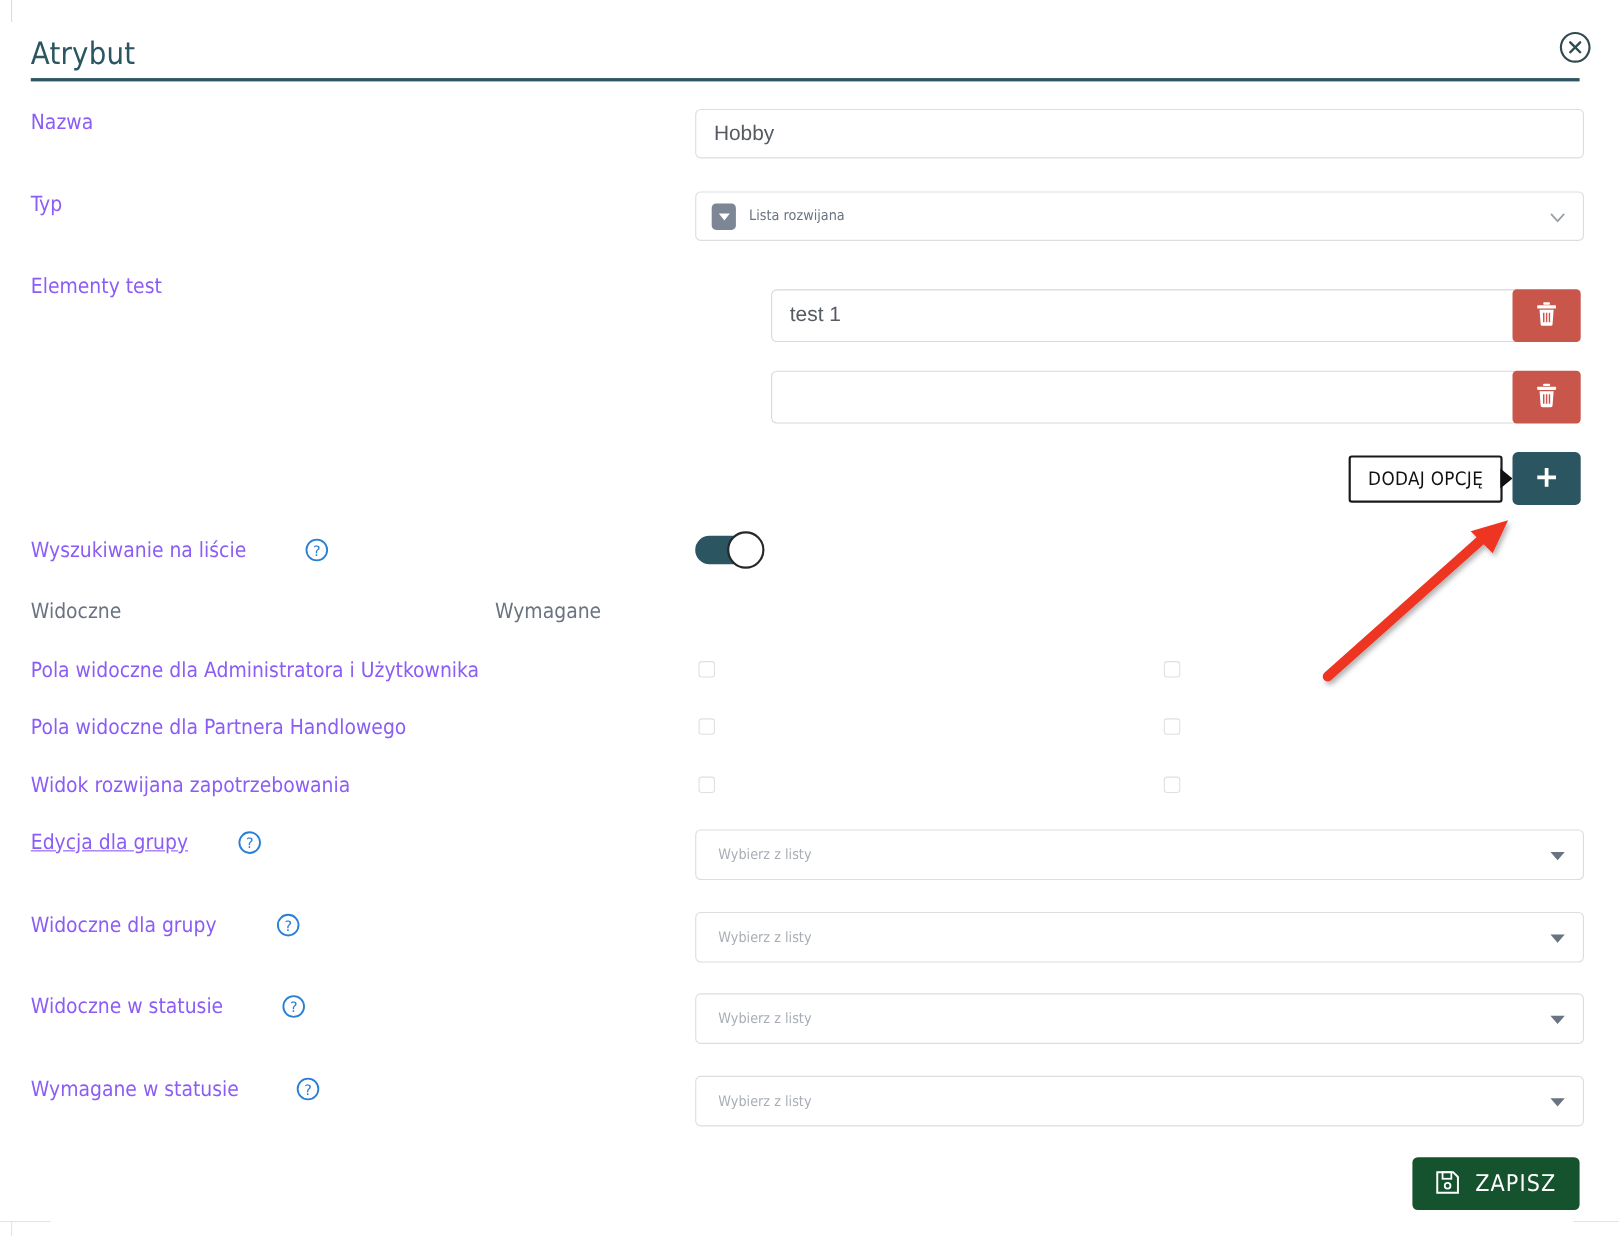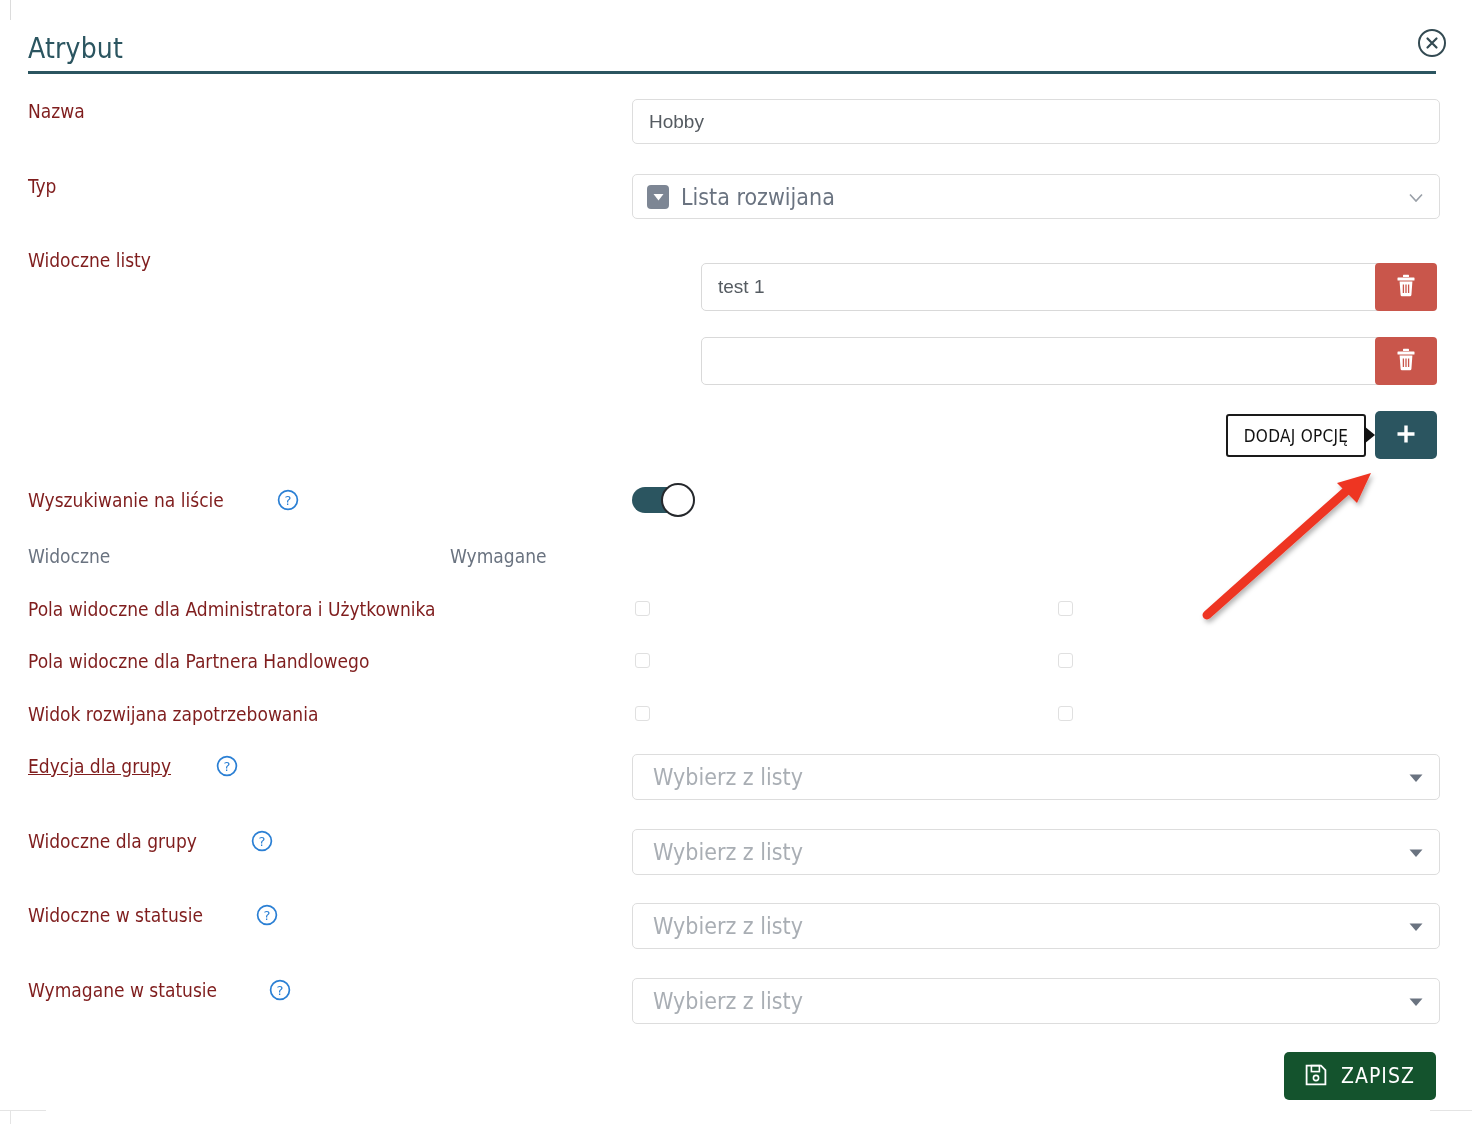--- a/index.html
+++ b/index.html
@@ -50,21 +50,21 @@
     background: #2b5560;
   }
   .close-btn {
     position: absolute; left: 1417px; top: 28px; width: 30px; height: 30px;
     cursor: pointer;
   }
 
   
   .row-label {
     position: absolute;
-    font-size: 19px; color: #7f1d1d; font-weight: 400;
+    font-size: 19px; color: #8b5cf6; font-weight: 400;
     white-space: nowrap;
     font-family: "DejaVu Sans Condensed", "DejaVu Sans", sans-serif;
   }
   .help-icon { position: absolute; cursor: pointer; }
 
   
   .text-input {
     position: absolute;
     background: #ffffff;
     border: 1px solid #dddddd;
@@ -80,21 +80,21 @@
   
   .select-box {
     position: absolute;
     background: #ffffff;
     border: 1px solid #dddddd;
     border-radius: 5px;
     display: flex; align-items: center;
     cursor: pointer;
   }
   .select-text {
-    font-size: 23px; color: #6a7380;
+    font-size: 13px; color: #6a7380;
     font-family: "DejaVu Sans Condensed", "DejaVu Sans", sans-serif;
     white-space: nowrap;
     text-align: center;
   }
   .select-text.placeholder { color: #a9aeb4; }
   .type-badge {
     width: 22px; height: 24px; border-radius: 4px;
     background: #7d8694;
     display: flex; align-items: center; justify-content: center;
     margin-left: 14px; margin-right: 12px; flex: none;
@@ -238,21 +238,21 @@
       </svg>
     </span>
     <span class="select-text">Lista rozwijana</span>
     <span class="caret-thin">
       <svg width="14" height="9" viewBox="0 0 14 9">
         <path d="M1 1 L7 7.6 L13 1" fill="none" stroke="#9aa0a8" stroke-width="1.6"></path>
       </svg>
     </span>
   </div>
 
-  <div class="row-label" style="left:28px; top:249px;">Widoczne listy</div>
+  <div class="row-label" style="left:28px; top:249px;">Elementy test</div>
 
   <input class="opt-input" style="left: 701px; top: 263px; width: 681px; height: 48px;" value="test 1">
   <button class="trash-btn" style="left:1375px; top:263px; width:62px; height:48px;">
     <span>
       <svg width="20" height="23" viewBox="0 0 20 23">
         <rect x="1.5" y="3.5" width="17" height="3" rx="0.6" fill="#ffffff"></rect>
         <rect x="7" y="0.8" width="6" height="2.2" rx="0.6" fill="#ffffff"></rect>
         <path d="M3.6 7.6 h12.8 l-1 13.3 a1.4 1.4 0 0 1 -1.4 1.3 h-8 a1.4 1.4 0 0 1 -1.4 -1.3 Z" fill="#ffffff"></path>
         <path d="M7.4 10.4 v8.6 M10 10.4 v8.6 M12.6 10.4 v8.6" stroke="#c9564b" stroke-width="1.3"></path>
       </svg>

